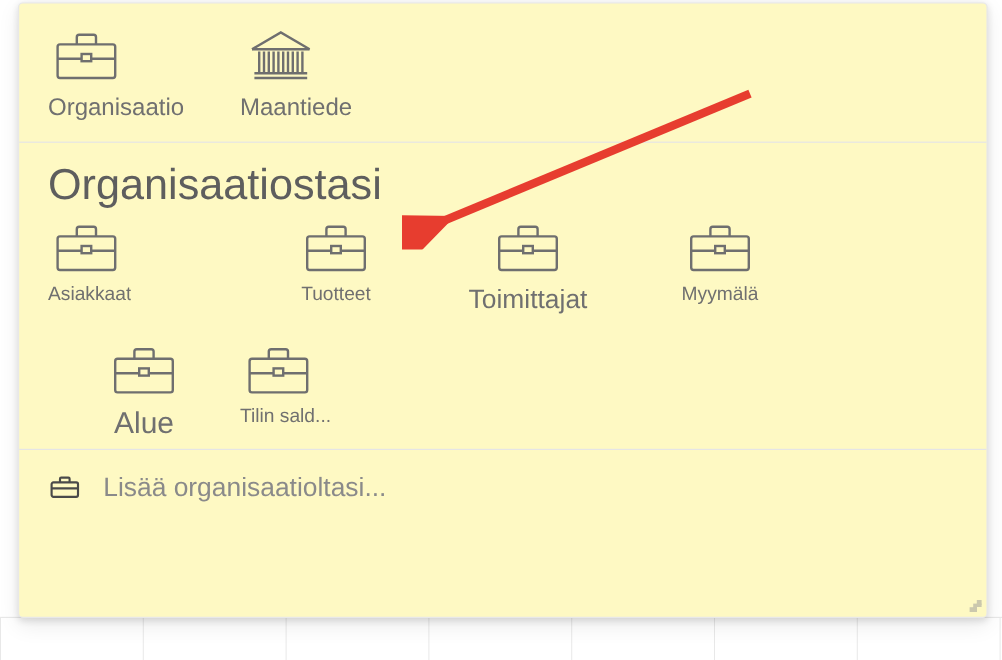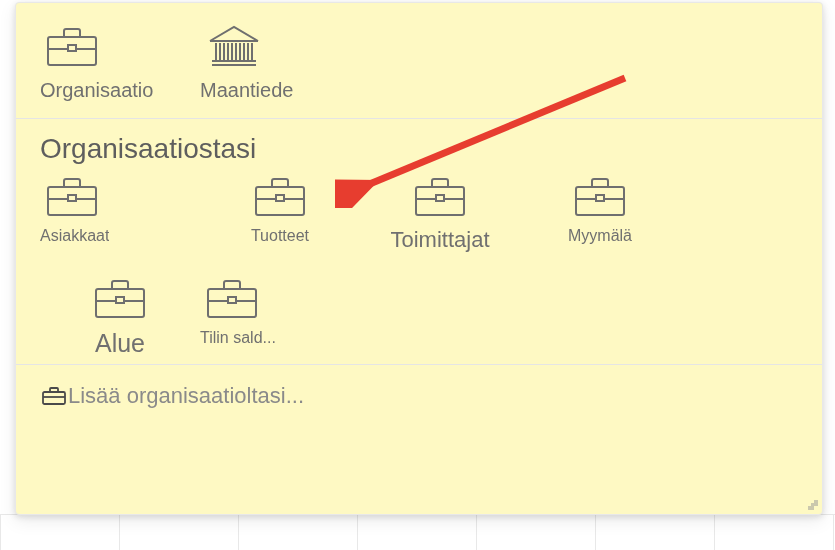--- a/index.html
+++ b/index.html
@@ -6,27 +6,27 @@
   body{width:835px;height:550px;font-family:"Segoe UI",Arial,sans-serif;background:#fff;color:#707070;position:relative;overflow:hidden}
   .card{position:absolute;left:15px;top:2px;right:12px;bottom:35px;background:#fef9c3;border:1px solid #e8e8e8;border-radius:4px;box-shadow:0 2px 6px rgba(0,0,0,.12),0 6px 18px rgba(0,0,0,.08)}
   .row{display:flex;flex-wrap:wrap;padding:18px 24px 10px;gap:0}
   .row.top{border-bottom:1px solid #e5e5e5;padding:18px 24px 16px}
   .item{width:160px;display:flex;flex-direction:column;align-items:center;gap:10px;cursor:pointer}
   .row .item{align-items:flex-start}
   .item .ico{width:64px;height:48px;display:flex;align-items:center;justify-content:center}
   .item .label{font-size:20px;color:#707070;white-space:nowrap;overflow:hidden;text-overflow:ellipsis;max-width:150px}
   .item.small .label{font-size:16px}
   .item.large .label{font-size:24px}
-  .section-title{font-size:28px;color:#5e5e5e;padding:14px 24px 2px}
+  .section-title{font-size:36px;color:#5e5e5e;padding:14px 24px 2px}
   .row2{display:flex;flex-wrap:wrap;padding:6px 24px 6px;column-gap:0;row-gap:22px}
   .row2 .item{width:160px;align-items:center}
   .row2 .item .ico{height:44px}
   .row2 .item .label{font-size:16px}
   .row2 .item.aleft{align-items:flex-start}
-  .footer{border-top:1px solid #e5e5e5;display:flex;align-items:center;padding:18px 24px;font-size:22px;color:#8a8a8a;cursor:pointer}
+  .footer{border-top:1px solid #e5e5e5;display:flex;align-items:center;gap:18px;padding:18px 24px;font-size:22px;color:#8a8a8a;cursor:pointer}
   .footer .small-ico svg{width:28px;height:24px;display:block}
   .resize{position:absolute;right:4px;bottom:4px;width:12px;height:12px;opacity:.5}
   .resize::before{content:"";position:absolute;right:0;bottom:0;width:4px;height:4px;box-shadow:-3px 0 0 0 #999,0 -3px 0 0 #999,-3px -3px 0 0 #999,-6px 0 0 0 #999,0 -6px 0 0 #999}
   .arrow{position:absolute;left:335px;top:68px;pointer-events:none}
   .grid-bg{position:absolute;left:0;right:0;bottom:0;height:36px;border-top:1px solid #e8e8e8;background:linear-gradient(#fff,#fff)}
   .grid-bg::after{content:"";position:absolute;inset:0;background-image:linear-gradient(to right,#e8e8e8 1px,transparent 1px);background-size:119px 100%}
   svg{display:block}
 </style>
 </head>
 <body>

